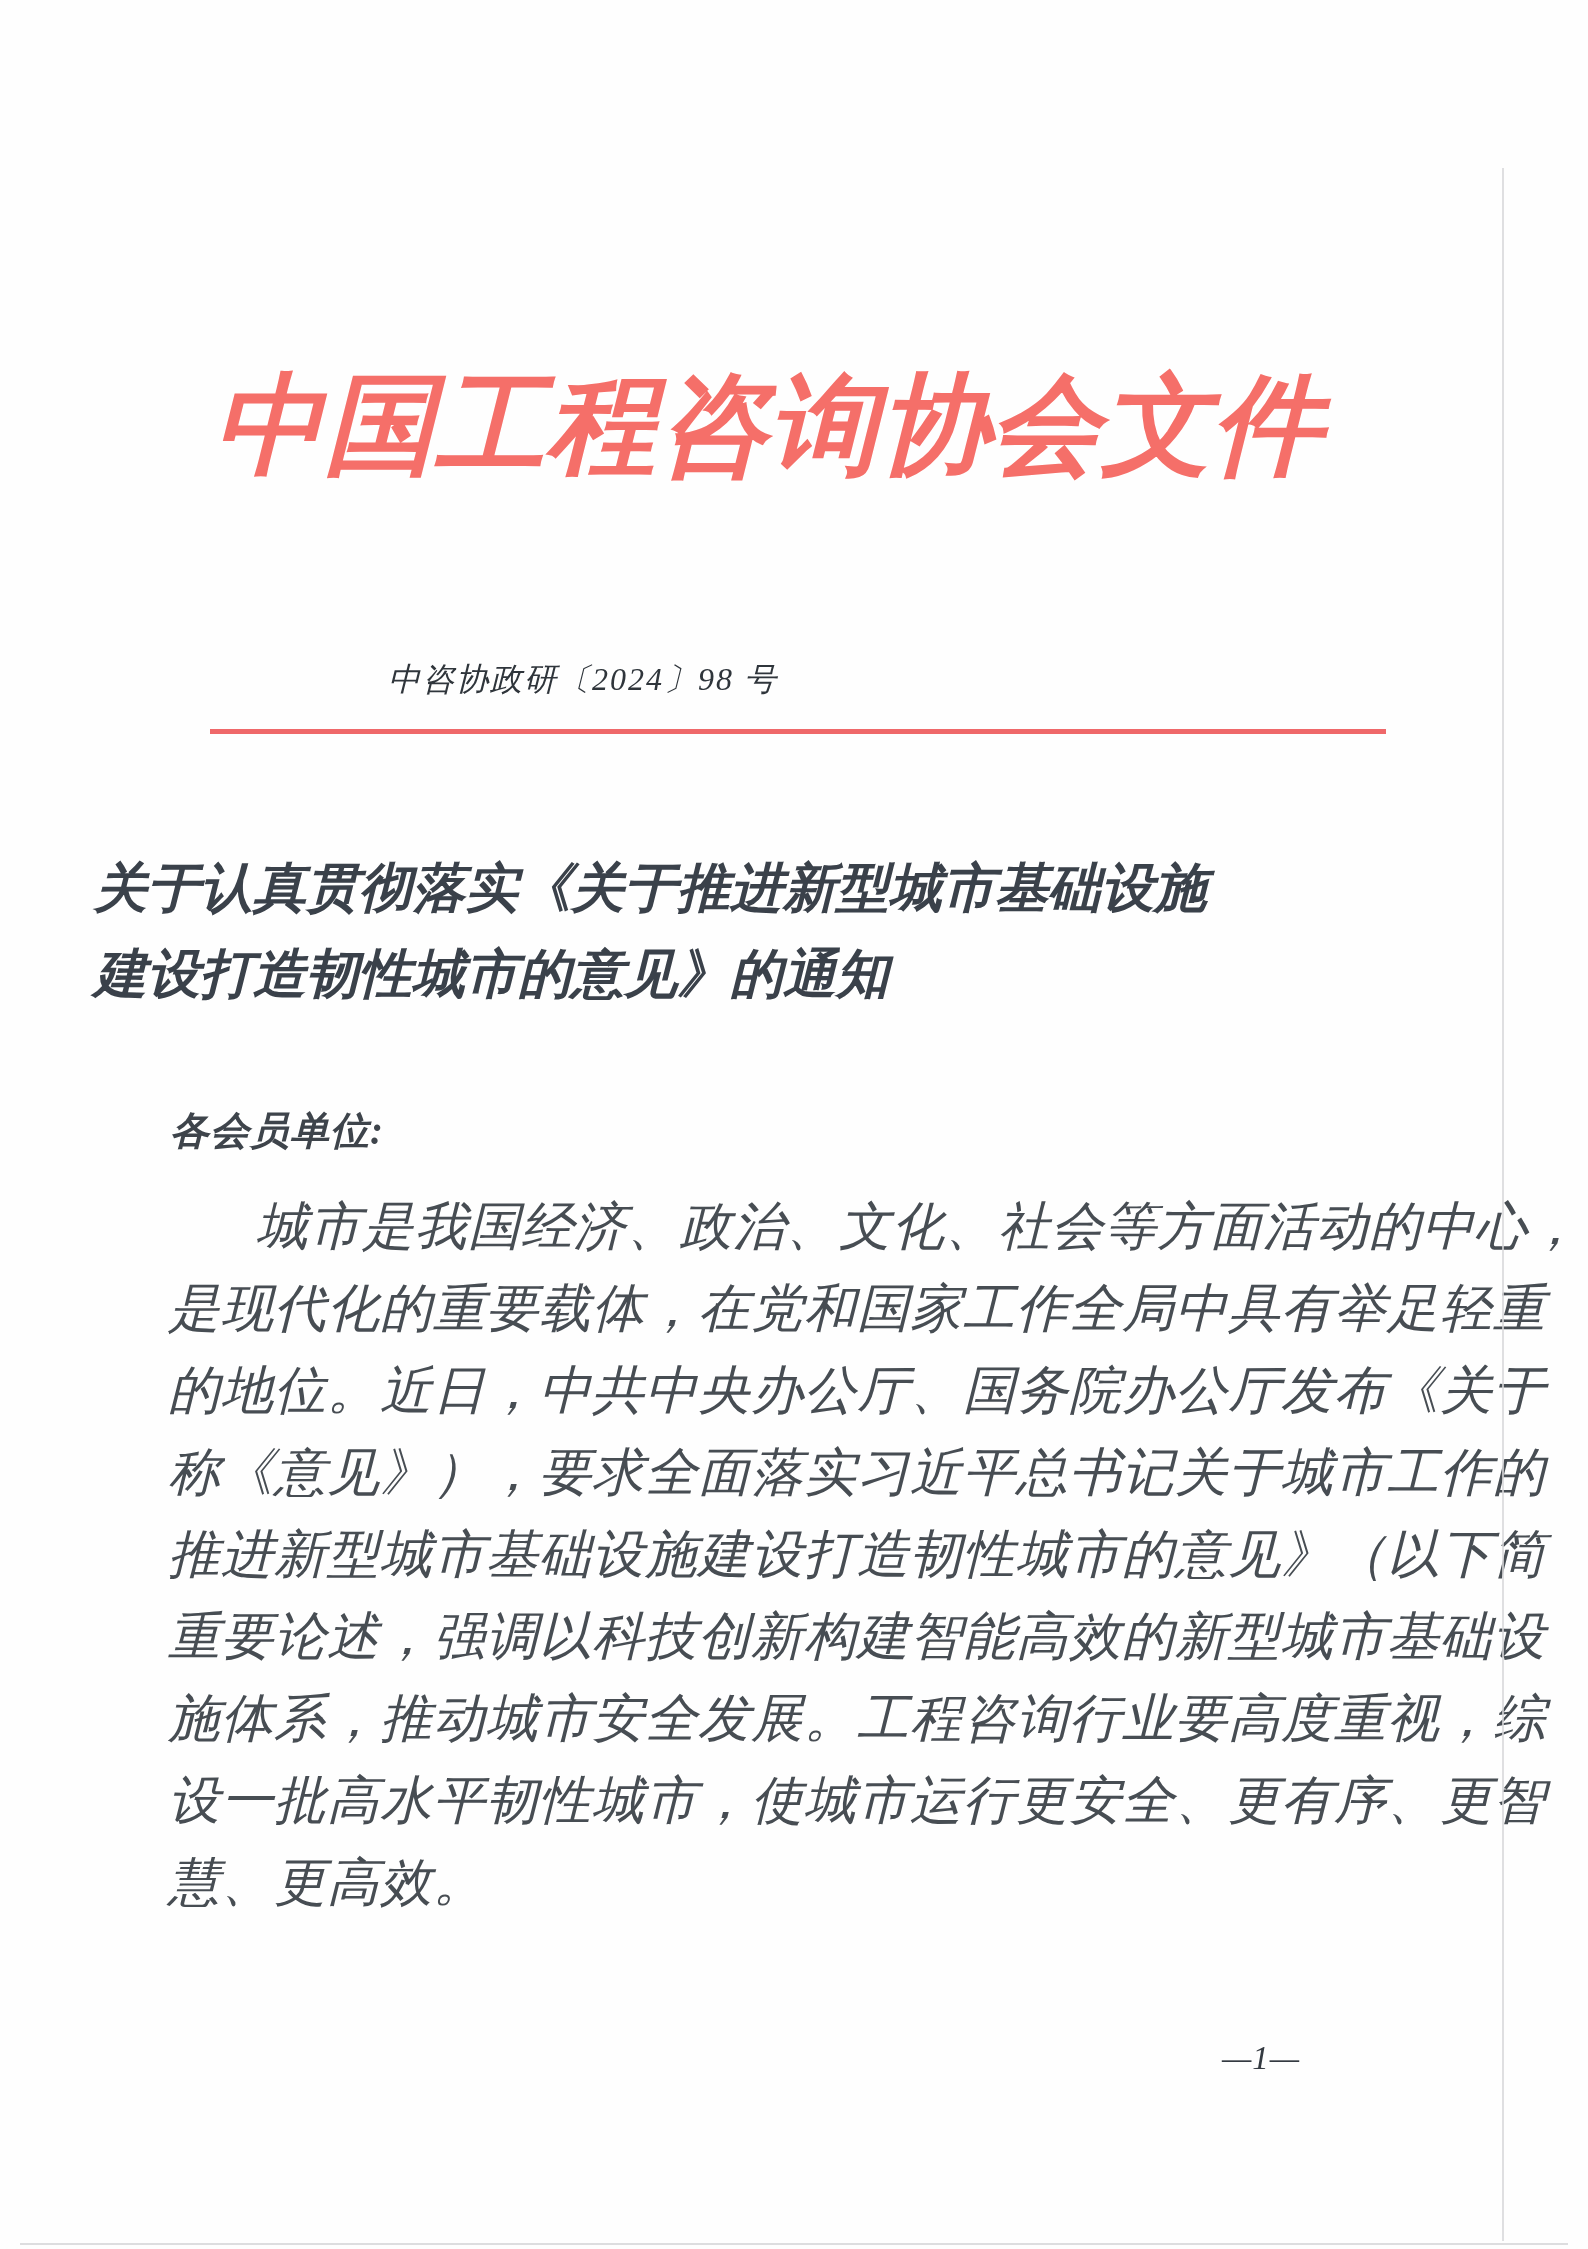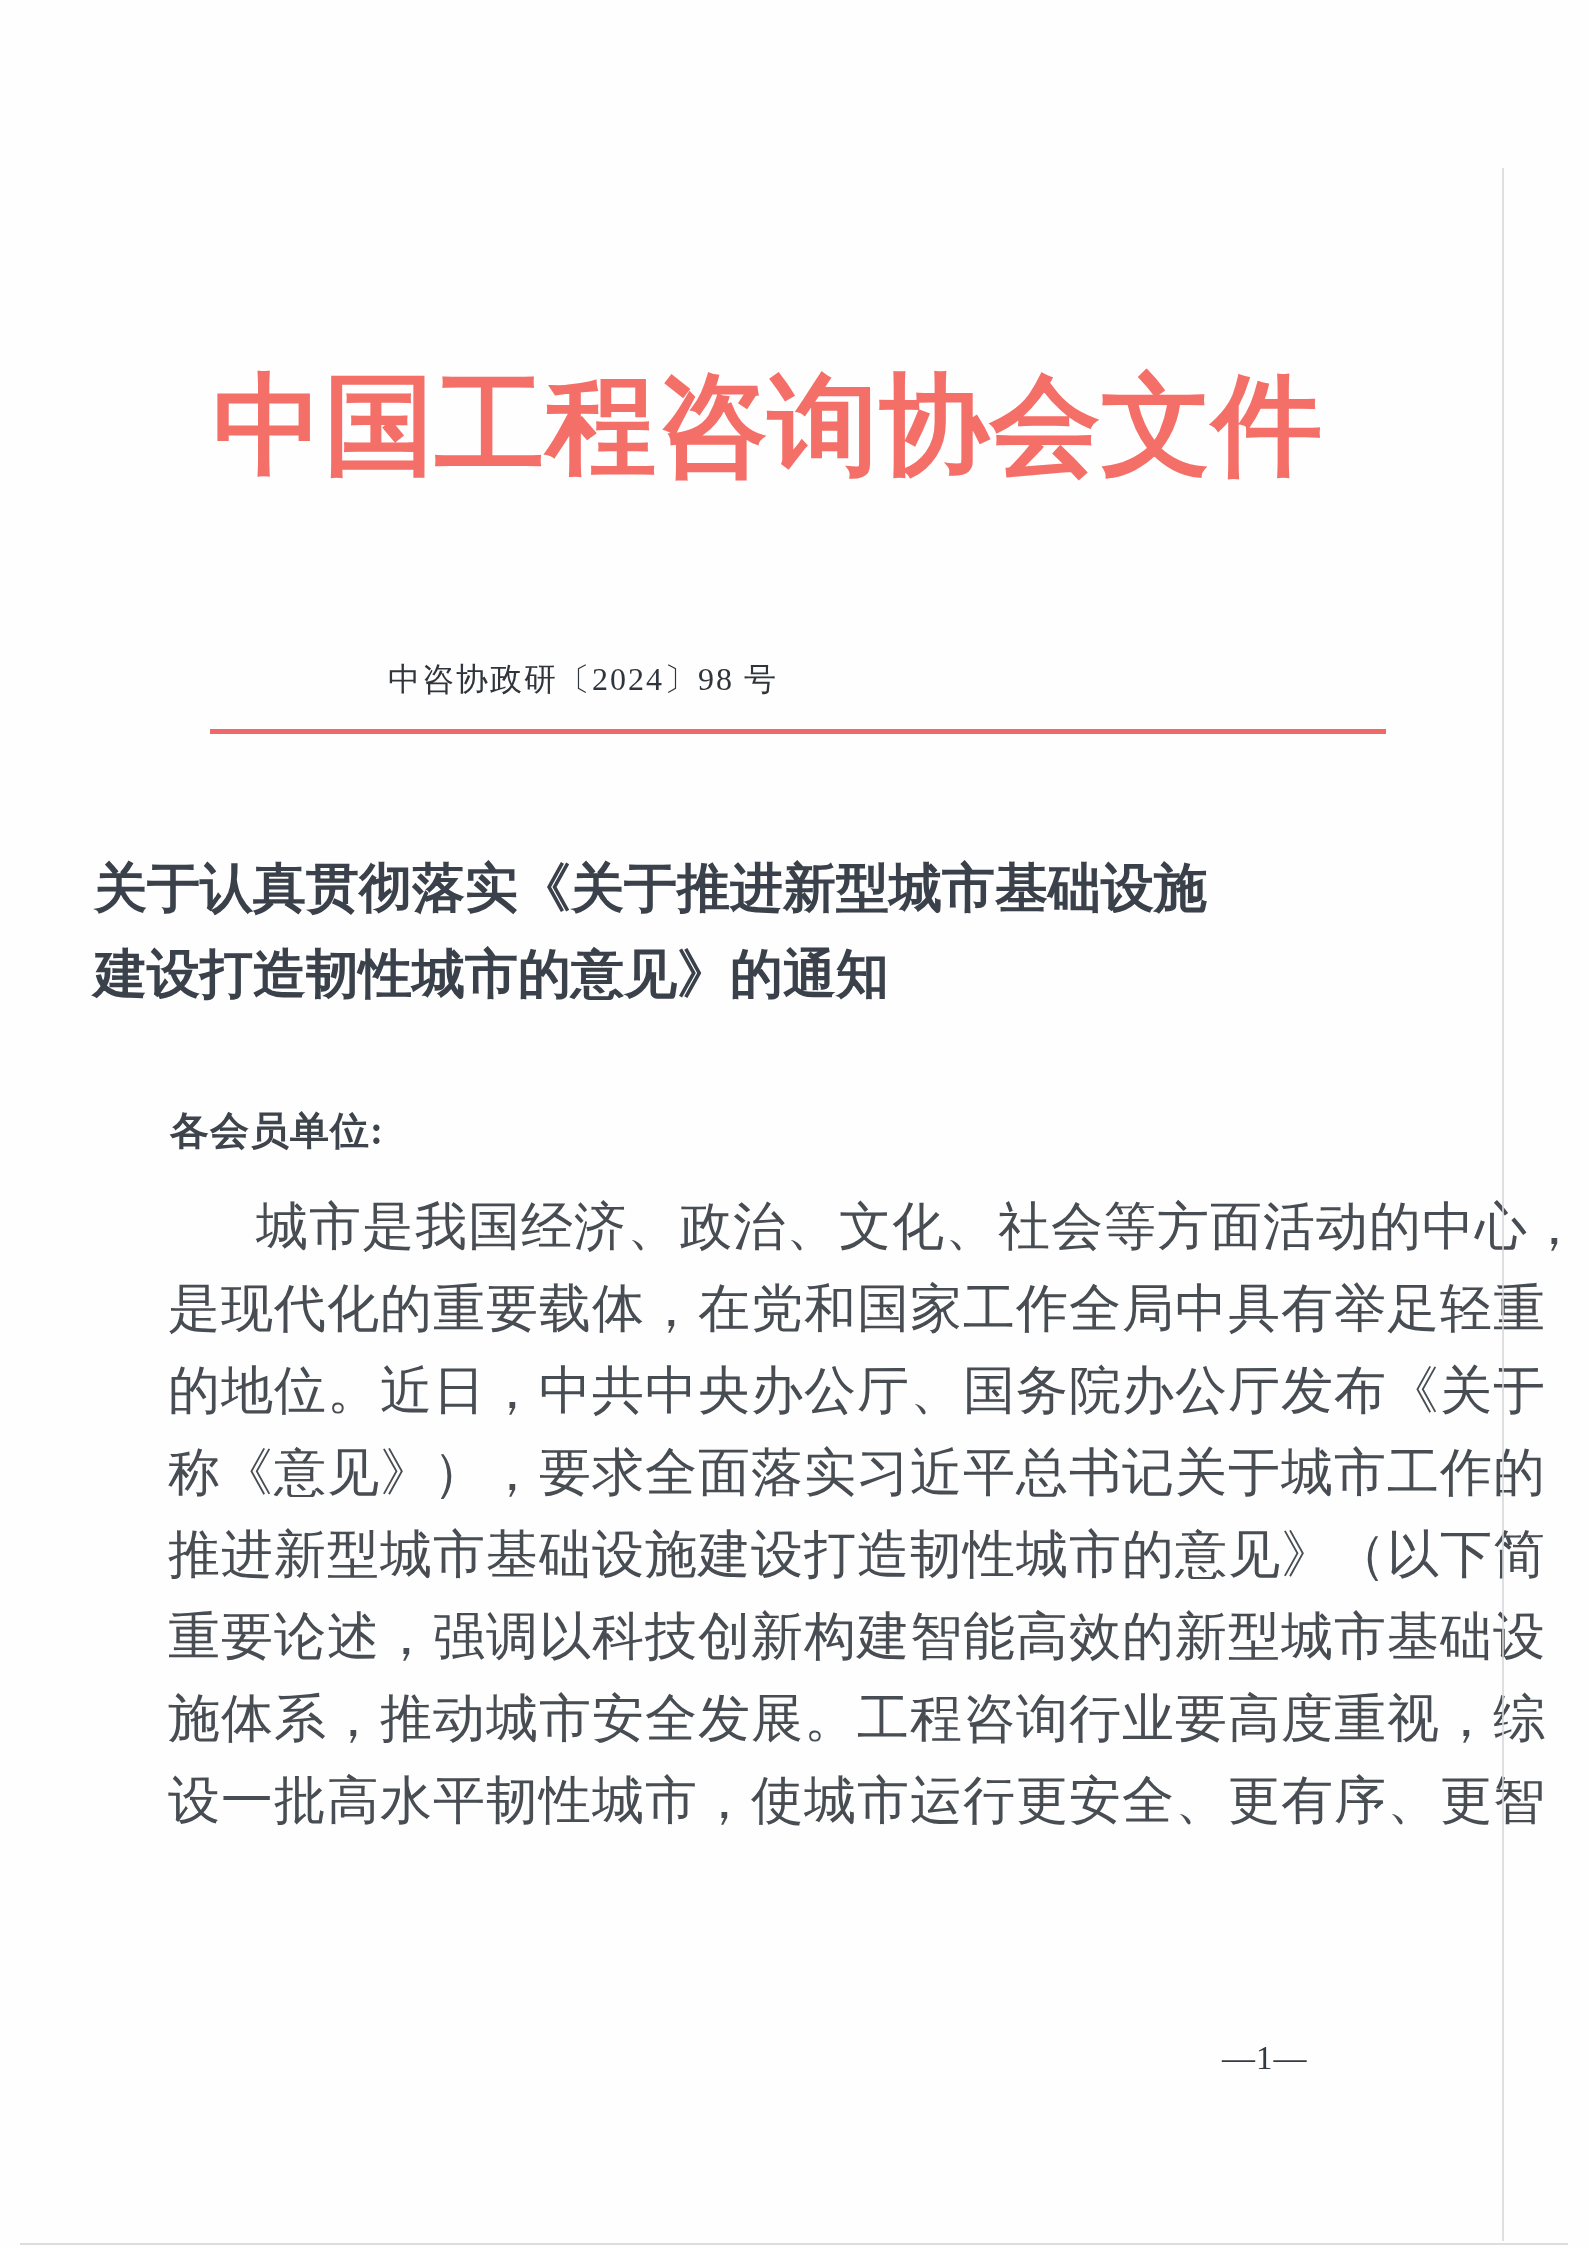--- a/index.html
+++ b/index.html
@@ -11,20 +11,21 @@
     width: 1588px;
     height: 2249px;
     font-family: "Liberation Serif", "DejaVu Serif", serif;
     position: relative;
     overflow: hidden;
   }
   .page {
     position: absolute;
     inset: 0;
     background: #fefefe;
+    font-style: italic;
   }
   .banner {
     position: absolute;
     top: 352px;
     left: 94px;
     width: 1348px;
     text-align: center;
     font-size: 110px;
     font-weight: bold;
     letter-spacing: 1px;
@@ -141,20 +142,21 @@
 
   <div class="body-block">
     <div class="body-line first">城市是我国经济、政治、文化、社会等方面活动的中心，</div>
     <div class="body-line">是现代化的重要载体，在党和国家工作全局中具有举足轻重</div>
     <div class="body-line">的地位。近日，中共中央办公厅、国务院办公厅发布《关于</div>
     <div class="body-line">称《意见》），要求全面落实习近平总书记关于城市工作的</div>
     <div class="body-line">推进新型城市基础设施建设打造韧性城市的意见》（以下简</div>
     <div class="body-line">重要论述，强调以科技创新构建智能高效的新型城市基础设</div>
     <div class="body-line">施体系，推动城市安全发展。工程咨询行业要高度重视，综</div>
     <div class="body-line">设一批高水平韧性城市，使城市运行更安全、更有序、更智</div>
+    <div class="body-line last">慧、更高效。</div>
   </div>
 
   <div class="page-number">—1—</div>
 
   <div class="scan-vline"></div>
   <div class="scan-hline"></div>
 
 </div>
 
 </body></html>

